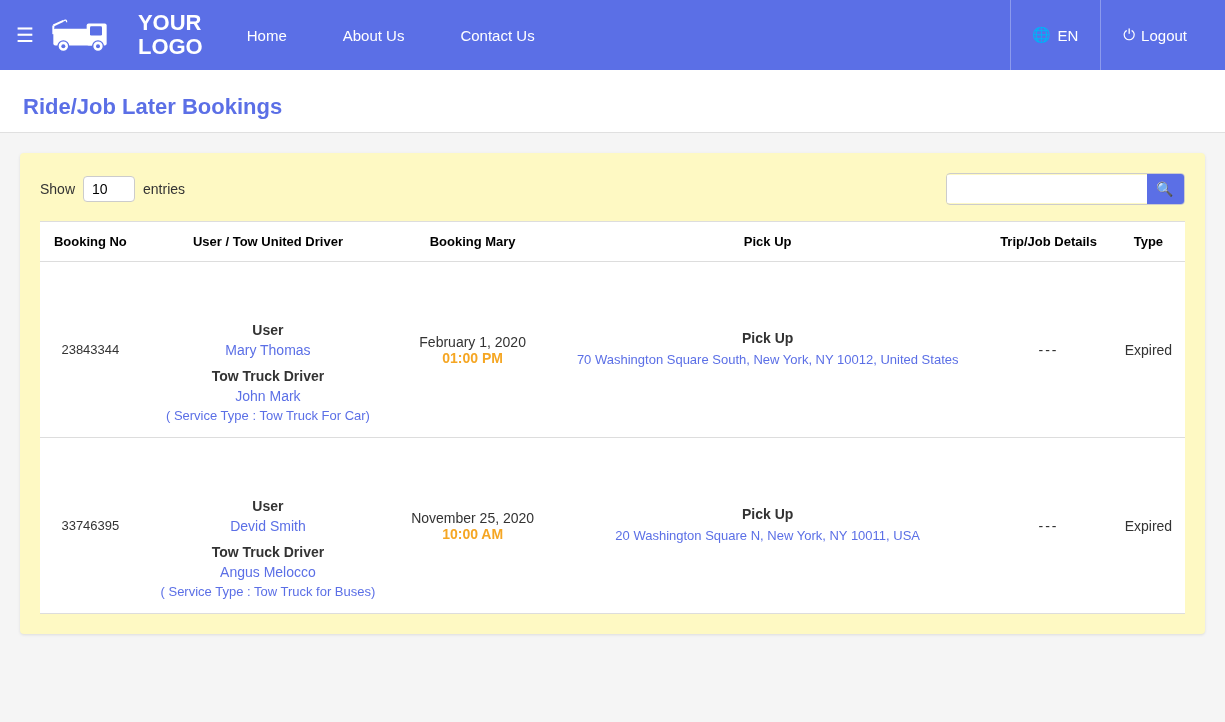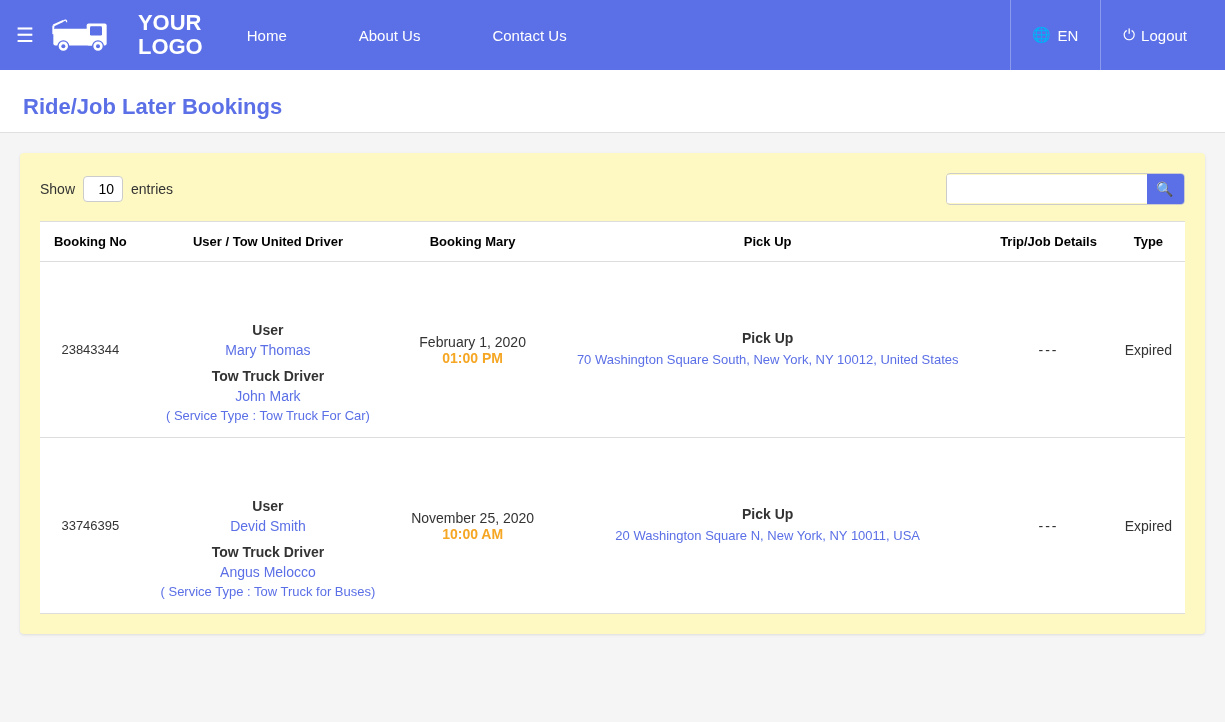--- a/index.html
+++ b/index.html
@@ -12,21 +12,21 @@
       align-items: center;
       height: 70px;
       padding: 0 16px;
       justify-content: space-between;
     }
     .nav-left { display: flex; align-items: center; gap: 16px; }
     .hamburger { color: #fff; font-size: 20px; cursor: pointer; }
     .logo-area { display: flex; align-items: center; gap: 8px; }
     .logo-icon { width: 80px; height: 45px; }
     .logo-text { color: #fff; font-size: 22px; font-weight: bold; line-height: 1.1; }
-    .nav-links { display: flex; gap: 16px; }
+    .nav-links { display: flex; gap: 0; }
     .nav-link {
       color: #fff;
       text-decoration: none;
       padding: 0 28px;
       height: 70px;
       display: flex;
       align-items: center;
       font-size: 15px;
       cursor: pointer;
     }
@@ -52,23 +52,23 @@
     .content { background: #f5f5f5; padding: 20px; }
     .card { background: #fef9c3; border-radius: 4px; padding: 20px; box-shadow: 0 1px 3px rgba(0,0,0,0.1); }
 
     
     .table-controls { display: flex; justify-content: space-between; align-items: center; margin-bottom: 16px; }
     .show-entries { display: flex; align-items: center; gap: 8px; color: #333; }
     .show-input {
       border: 1px solid #ccc;
       border-radius: 4px;
       padding: 4px 8px;
-      width: 40px;
+      width: 52px;
       font-size: 14px;
-      text-align: right;
+      text-align: left;
     }
     .search-box { display: flex; align-items: center; border: 1px solid #ccc; border-radius: 4px; overflow: hidden; }
     .search-input { border: none; padding: 6px 10px; font-size: 14px; outline: none; width: 200px; }
     .search-btn { background: #5b6fe6; border: none; color: #fff; padding: 7px 10px; cursor: pointer; font-size: 14px; }
 
     
     table { width: 100%; border-collapse: collapse; }
     thead tr { background: #fff; }
     th {
       padding: 12px 10px;

